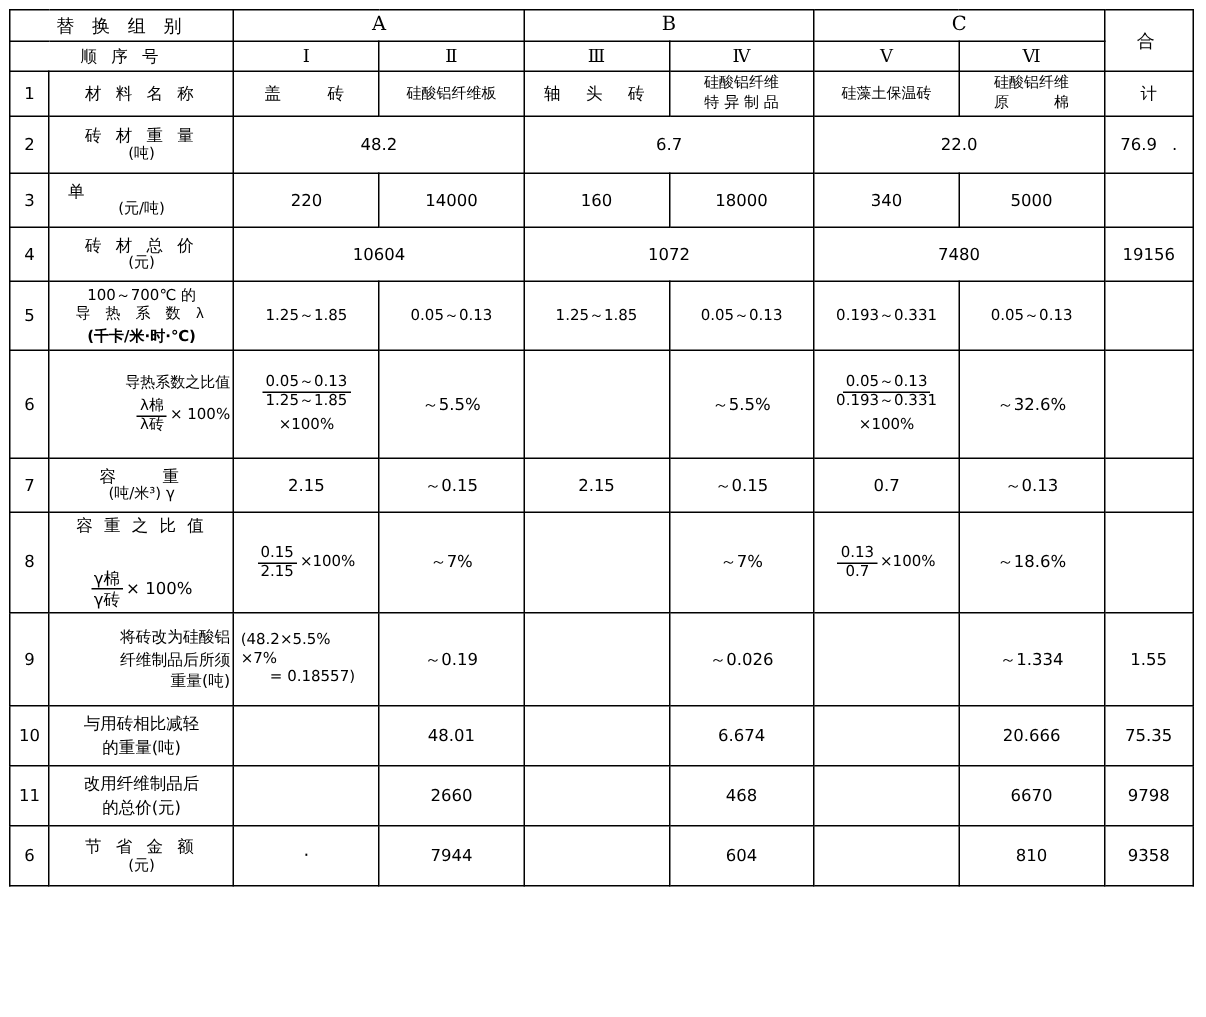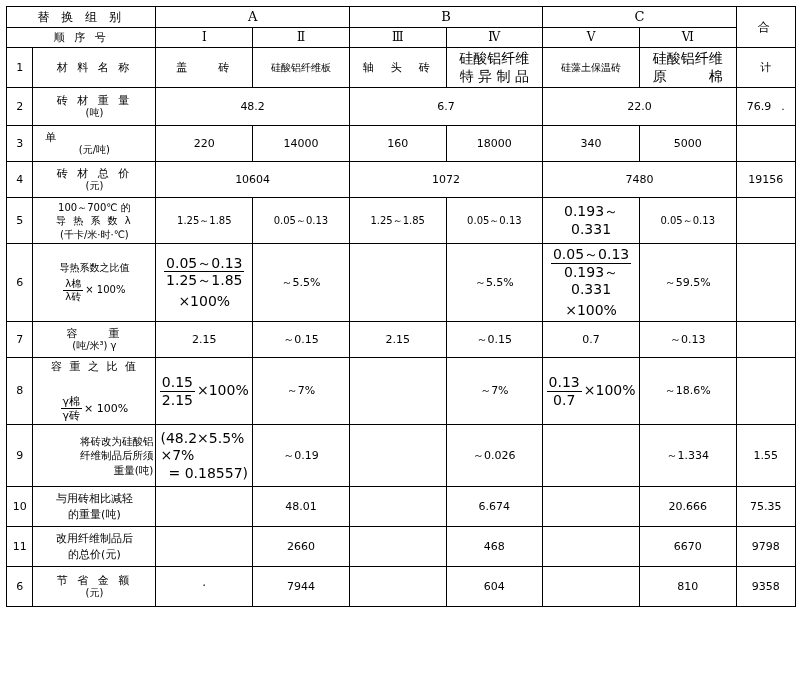--- a/index.html
+++ b/index.html
@@ -33,21 +33,21 @@
   col.c-idx{width:24px;}
   col.c-item{width:112px;}
   col.c-d{width:88px;}
   col.c-sum{width:54px;}
 
   .hdr-title{letter-spacing:4px;font-size:12px;}
   .grp{font-size:13px;font-weight:bold;font-family:"DejaVu Serif","Liberation Serif",serif;}
   .rom{font-family:"DejaVu Serif","Liberation Serif",serif;font-size:12px;font-weight:bold;}
   .he{letter-spacing:3px;}
   .small{font-size:10px;}
-  .xsmall{font-size:14px;}
+  .xsmall{font-size:10px;}
   .rowname{
     text-align:left;
     padding-left:6px;
     font-size:11px;
   }
   .rowname.center{text-align:center;}
   .spaced2{letter-spacing:3px;}
   .sub{font-size:10px;}
   .cellstack{display:flex;flex-direction:column;align-items:center;justify-content:center;}
   .frac{
@@ -150,35 +150,35 @@
       <td colspan="2">10604</td>
       <td colspan="2">1072</td>
       <td colspan="2">7480</td>
       <td>19156</td>
     </tr>
 
     <tr style="height:46px;">
       <td>5</td>
       <td class="rowname" style="font-size:10px;line-height:1.35;">
         <span style="display:block;">100～700℃ 的</span>
-        <span style="display:block;letter-spacing:2px;">导 热 系 数 λ</span>
-        <span style="display:block;">(千卡/米·时·℃)</span>
+        <span style="display:block;letter-spacing:2px;font-family:Liberation Mono, monospace;">导 热 系 数 λ</span>
+        <span style="display:block;font-weight:bold;">(千卡/米·时·℃)</span>
       </td>
       <td class="small">1.25～1.85</td>
       <td class="small">0.05～0.13</td>
       <td class="small">1.25～1.85</td>
       <td class="small">0.05～0.13</td>
       <td class="xsmall">0.193～0.331</td>
       <td class="small">0.05～0.13</td>
       <td></td>
     </tr>
 
     <tr style="height:72px;">
       <td>6</td>
-      <td class="rowname center" style="font-size:10px;">
+      <td class="rowname center" style="font-size:10px;text-align:right;">
         <span style="display:block;margin-bottom:3px;">导热系数之比值</span>
         <span class="inlinewrap">
           <span class="frac">
                 <span class="top">λ棉</span>
                 <span class="bot">λ砖</span>
               </span>
           <span>× 100%</span>
         </span>
       </td>
       <td class="xsmall">
@@ -195,21 +195,21 @@
       <td>～5.5%</td>
       <td class="xsmall">
         <div class="cellstack">
           <span class="frac">
                 <span class="top">0.05～0.13</span>
                 <span class="bot">0.193～0.331</span>
               </span>
           <span style="margin-top:4px;">×100%</span>
         </div>
       </td>
-      <td>～59.5%</td>
+      <td>～32.6%</td>
       <td></td>
     </tr>
 
     <tr style="height:36px;">
       <td>7</td>
       <td class="rowname center">
         <span class="spaced2">容　　重</span>
         <span class="sub lbl2">(吨/米³)  γ</span>
       </td>
       <td>2.15</td>

